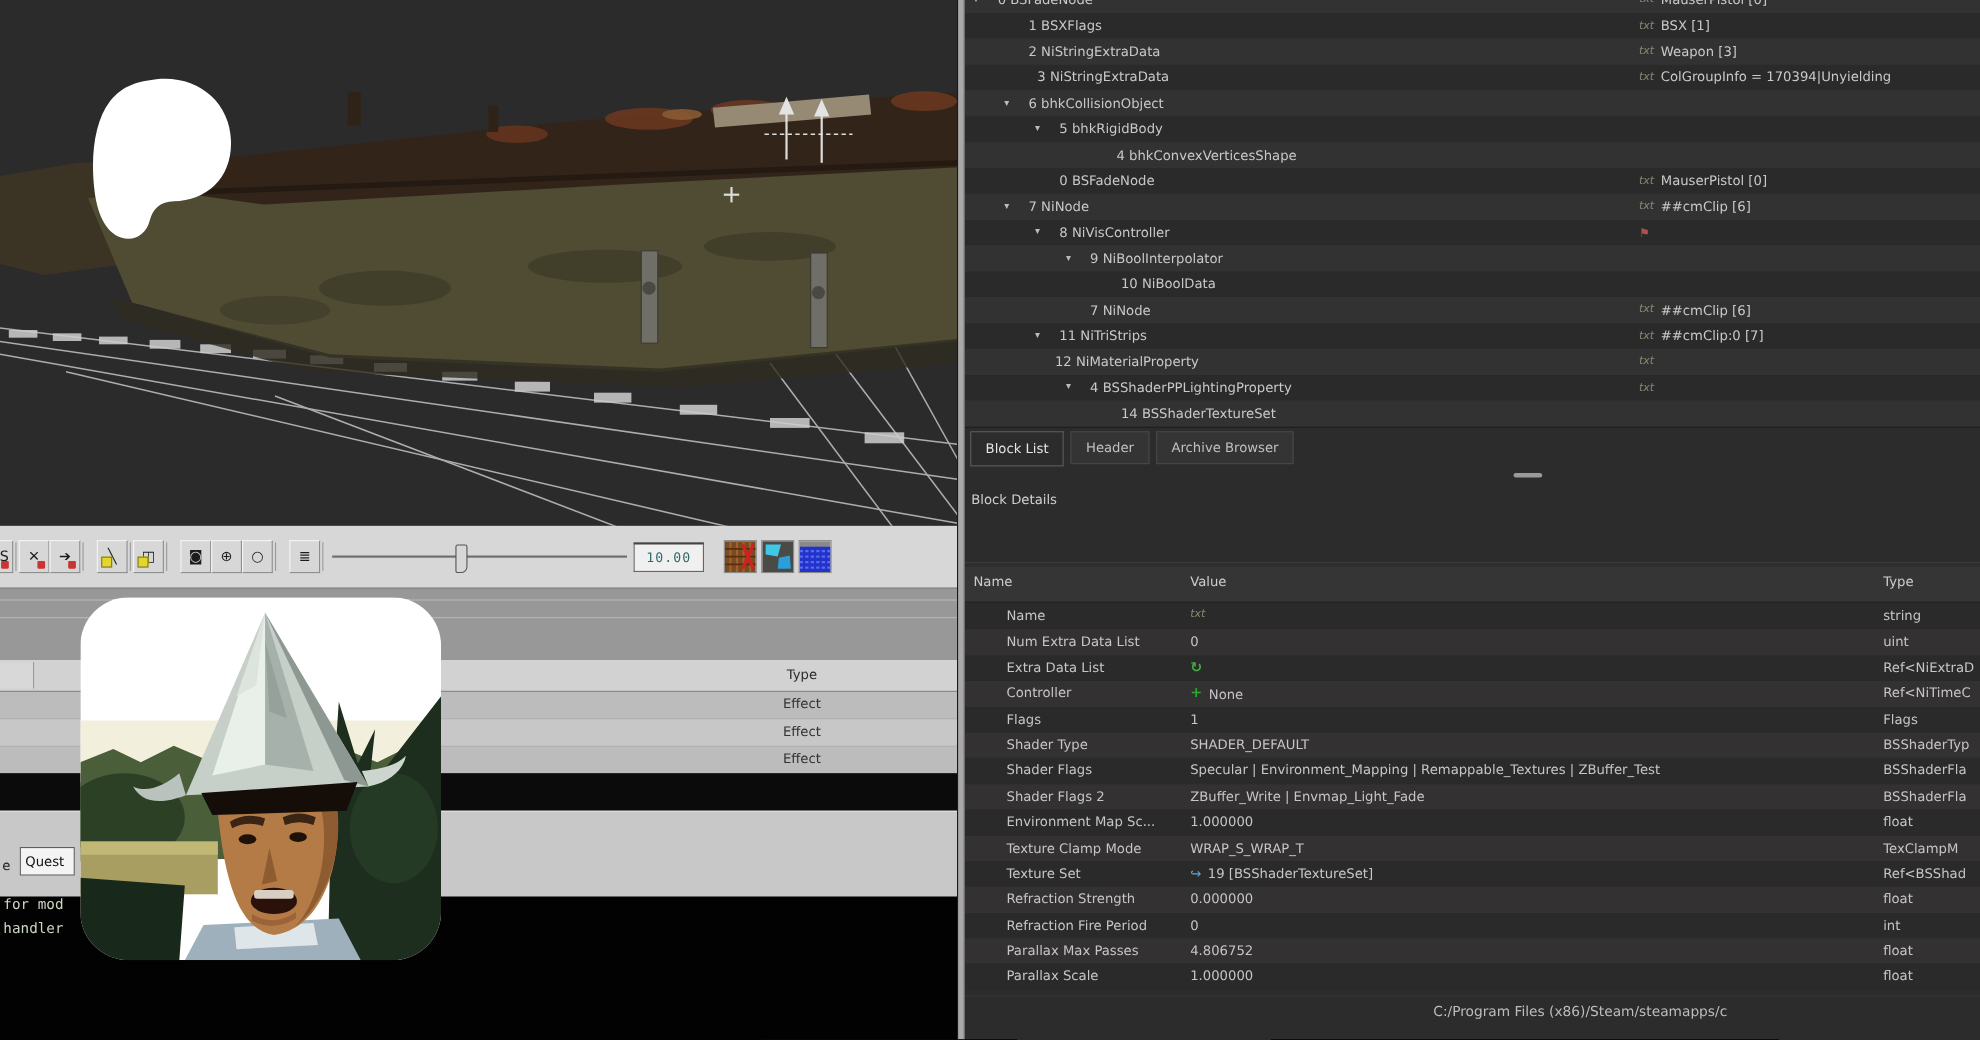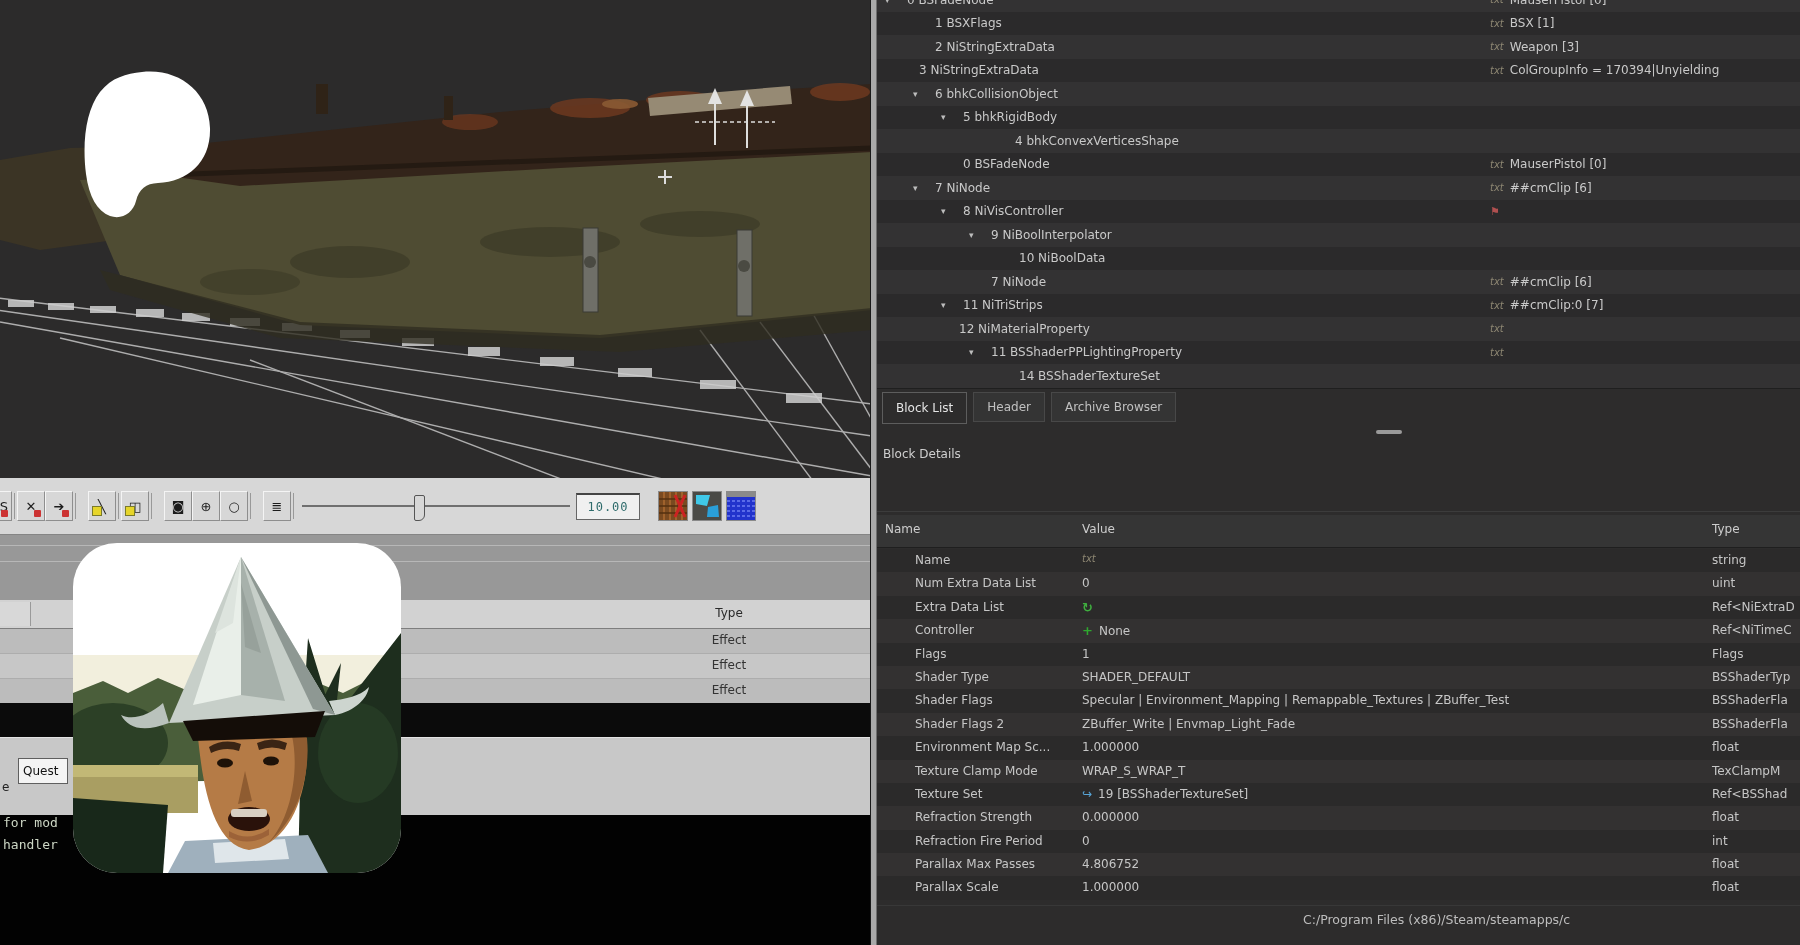--- a/index.html
+++ b/index.html
@@ -33,21 +33,21 @@
   #lt-header .colstub{position:absolute;left:0;top:2px;width:30px;height:24px;background:#d8d8d8;border-right:1px solid #9a9a9a;}
   .lt-colcell{position:absolute;left:654px;width:150px;text-align:center;font-size:12px;color:#2a2a2a;top:6px;}
   .lt-row{position:relative;height:24px;border-bottom:1px solid #adadad;font-size:12px;color:#333;}
   .lt-row:nth-child(odd){background:#c7c7c7;}
   .lt-row:nth-child(even){background:#bcbcbc;}
   .lt-row span{position:absolute;left:654px;width:150px;text-align:center;top:4px;}
   #blackband{position:absolute;left:0;top:703px;width:872px;height:34px;background:#0b0b0b;}
   
   #questbar{position:absolute;left:0;top:737px;width:872px;height:78px;background:#c8c8c8;border-top:1px solid #e2e2e2;}
   #questbar .efrag{position:absolute;left:2px;top:42px;font-size:12px;color:#222;}
-  #questinput{position:absolute;left:18px;top:20px;width:50px;height:26px;background:#f4f4f4;
+  #questinput{position:absolute;left:18px;top:32px;width:50px;height:26px;background:#f4f4f4;
       border:1px solid #5f5f5f;box-sizing:border-box;font-size:12px;color:#111;
       display:flex;align-items:center;padding-left:4px;}
   #codearea{position:absolute;left:0;top:815px;width:872px;height:130px;background:#020202;
       font-family:"DejaVu Sans Mono","Liberation Mono",monospace;font-size:13px;color:#ccd6c4;}
   #codearea div{height:22px;padding-left:3px;white-space:pre;}
   
   #patreon{position:absolute;left:76px;top:70px;width:136px;height:150px;z-index:40;}
   #avatar{position:absolute;left:73px;top:543px;width:328px;height:330px;border-radius:44px;
       overflow:hidden;z-index:40;}
   
@@ -332,21 +332,21 @@
           </span>
         </div>
       <div class="trow" style="padding-left:36px">
           <span class="arrow"></span>
           <span>2 NiStringExtraData</span>
           <span class="tval">
             <span class="ictxt">txt</span>
             <span>Weapon [3]</span>
           </span>
         </div>
-      <div class="trow" style="padding-left:20px">
+      <div class="trow" style="padding-left:44px">
           <span class="arrow"></span>
           <span>3 NiStringExtraData</span>
           <span class="tval">
             <span class="ictxt">txt</span>
             <span>ColGroupInfo = 170394|Unyielding</span>
           </span>
         </div>
       <div class="trow" style="padding-left:36px">
           <span class="arrow">▾</span>
           <span>6 bhkCollisionObject</span>
@@ -408,21 +408,21 @@
         </div>
       <div class="trow" style="padding-left:60px">
           <span class="arrow"></span>
           <span>12 NiMaterialProperty</span>
           <span class="tval">
             <span class="ictxt">txt</span>
           </span>
         </div>
       <div class="trow" style="padding-left:92px">
           <span class="arrow">▾</span>
-          <span>11 BSShaderPPLightingProperty</span>
+          <span>4 BSShaderPPLightingProperty</span>
           <span class="tval">
             <span class="ictxt">txt</span>
           </span>
         </div>
       <div class="trow" style="padding-left:120px">
           <span class="arrow"></span>
           <span>14 BSShaderTextureSet</span>
         </div>
     </div>
     <div id="treeend"></div>

